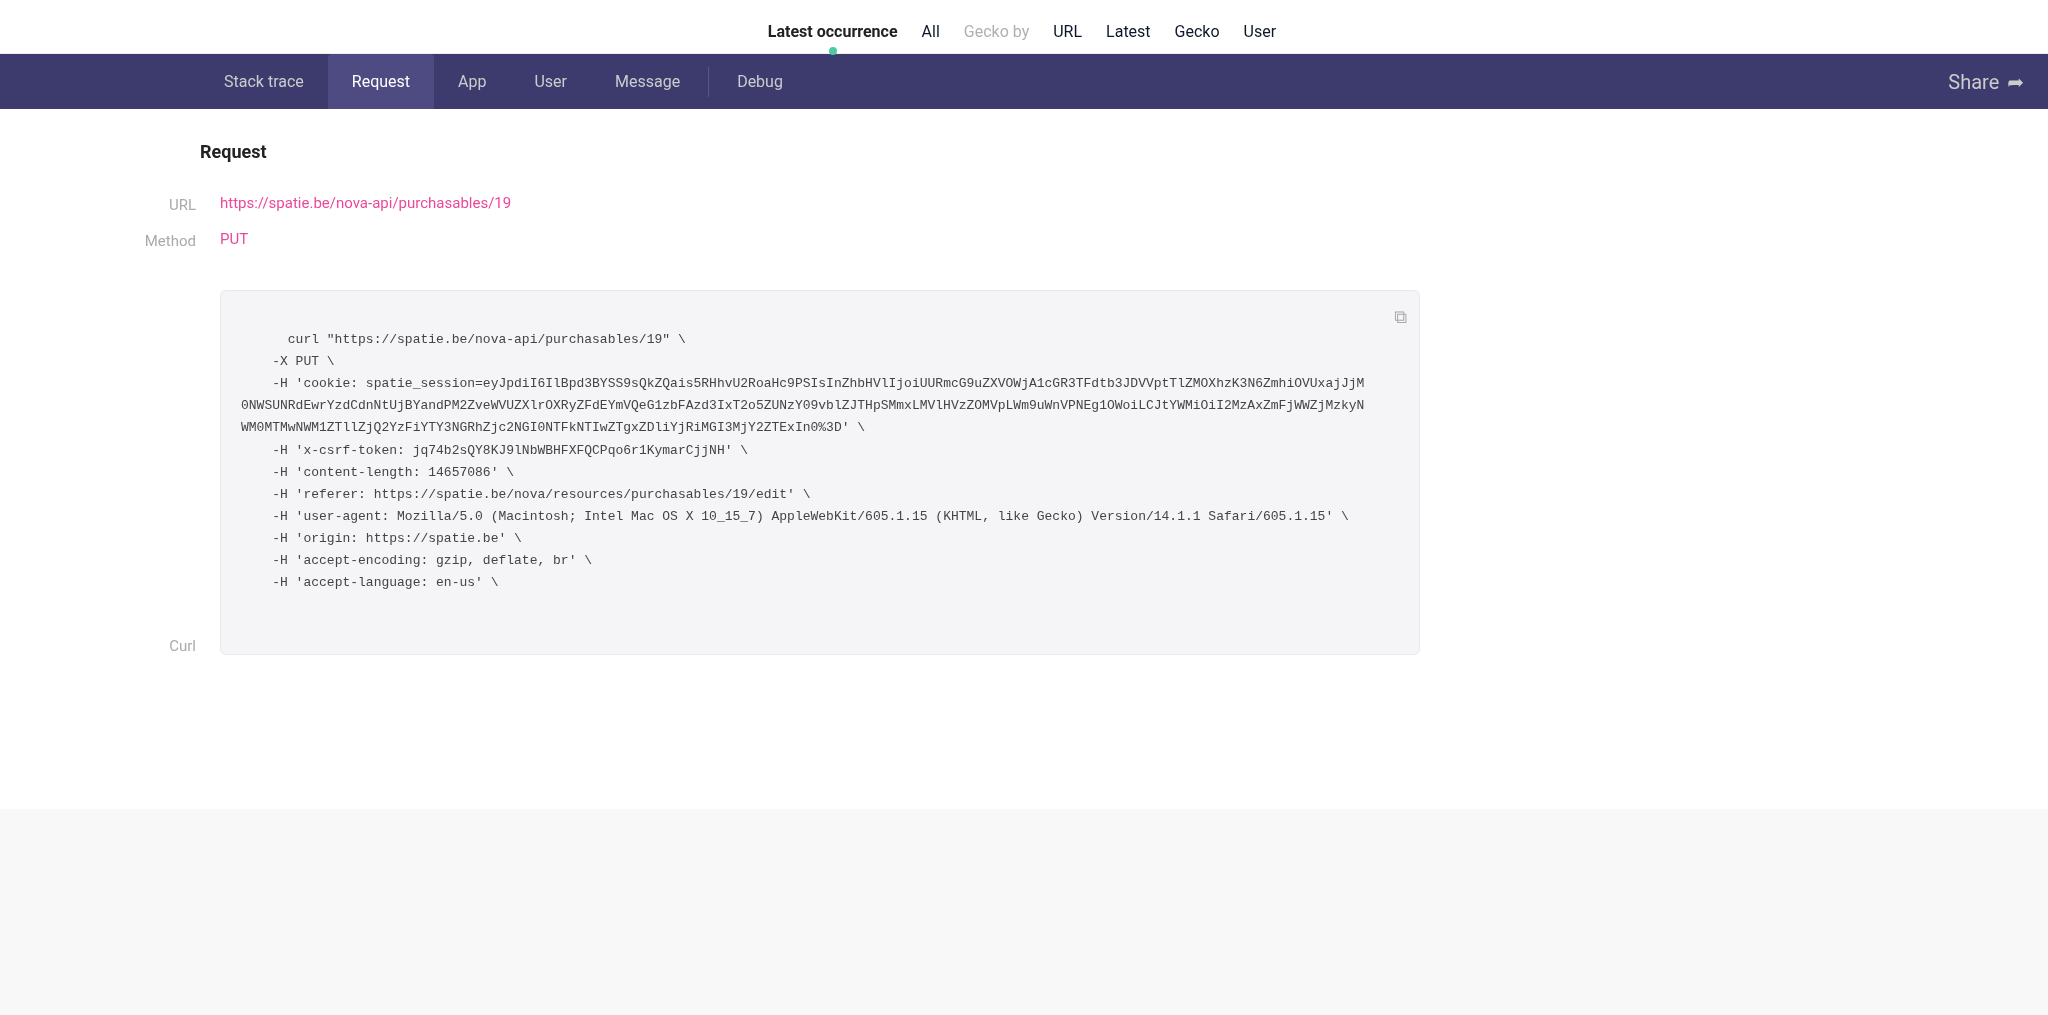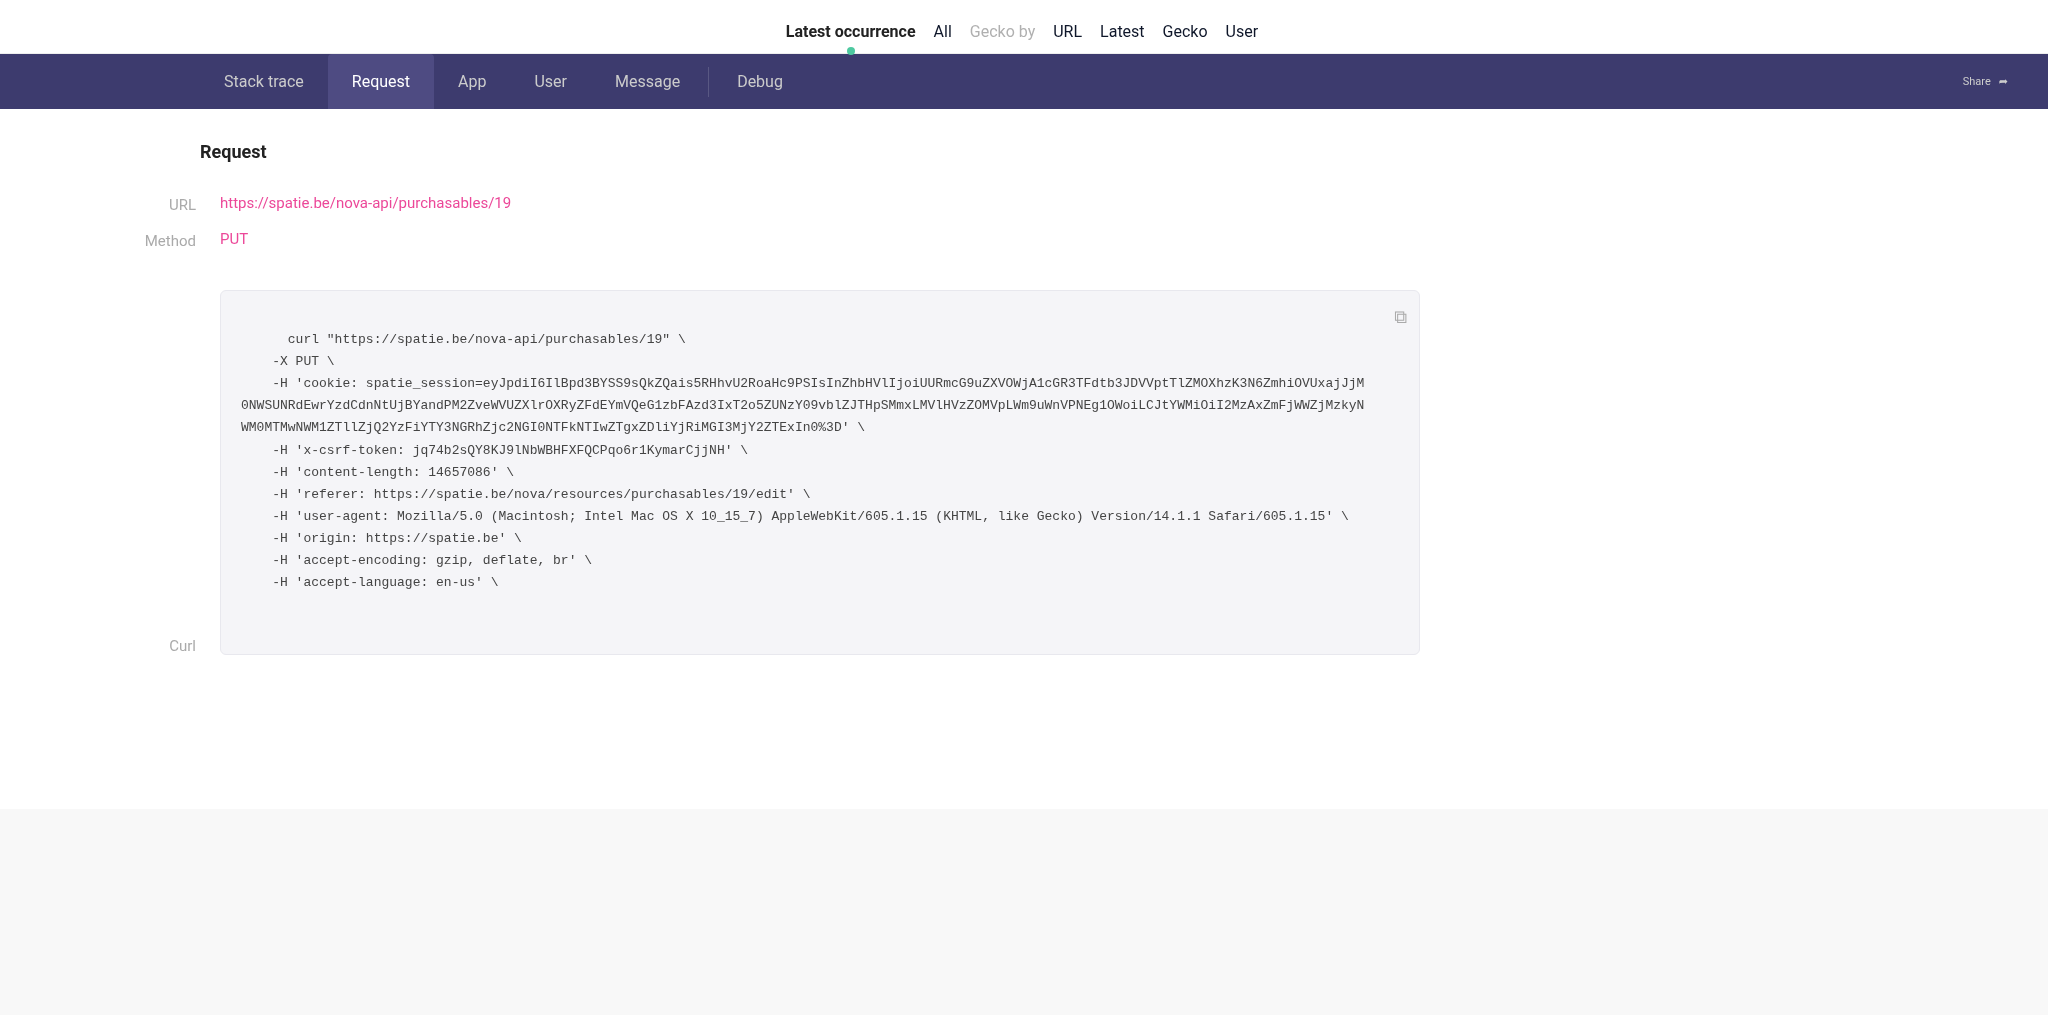--- a/index.html
+++ b/index.html
@@ -10,21 +10,21 @@
     }
 
     
     .top-nav {
       display: flex;
       align-items: center;
       justify-content: center;
       padding: 18px 4px 8px 0;
       background: #fff;
       border-bottom: 1px solid #eee;
-      gap: 18px;
+      gap: 24px;
     }
     .top-nav-item {
       font-size: 16px;
       color: #0f172a;
       cursor: pointer;
       padding: 4px 0;
       text-decoration: none;
     }
     .top-nav-item.active {
       font-weight: 700;
@@ -46,21 +46,21 @@
     .group-by-label {
       font-size: 16px;
       color: #b0b0b0;
     }
 
     
     .tab-bar {
       display: flex;
       align-items: center;
       background: #3d3b6e;
-      padding: 0 16px 0 200px;
+      padding: 0 0 0 200px;
     }
     .tab-item {
       font-size: 16px;
       color: #ccc;
       padding: 18px 24px;
       cursor: pointer;
       border: none;
       background: transparent;
       text-decoration: none;
     }
@@ -75,21 +75,21 @@
       background: rgba(255,255,255,0.15);
       margin: 0 4px;
     }
     .tab-share {
       margin-left: auto;
       margin-right: 24px;
       display: flex;
       align-items: center;
       gap: 8px;
       color: #ccc;
-      font-size: 11px;
+      font-size: 20px;
       cursor: pointer;
     }
 
     
     .main-content {
       background: #fff;
       padding: 32px 0 0 0;
       min-height: 700px;
     }
 

